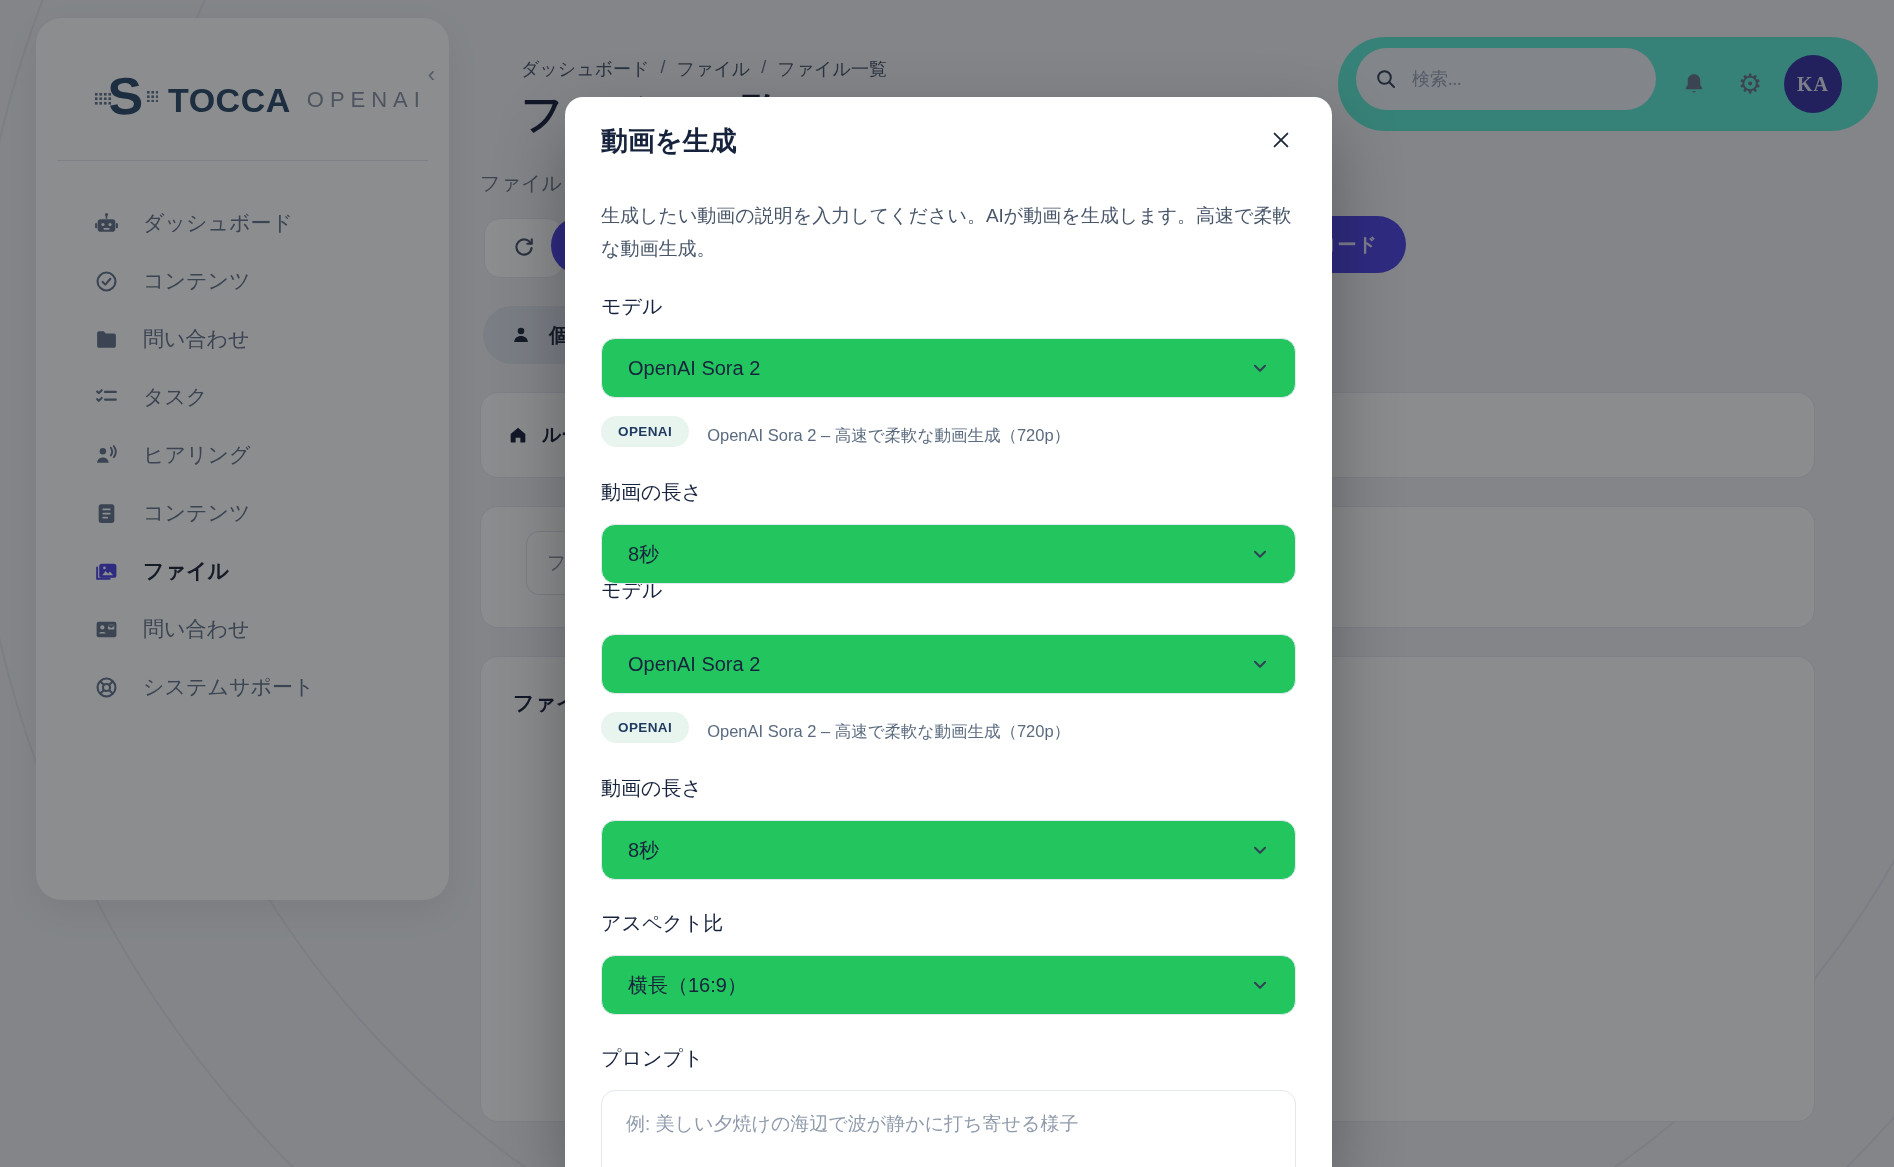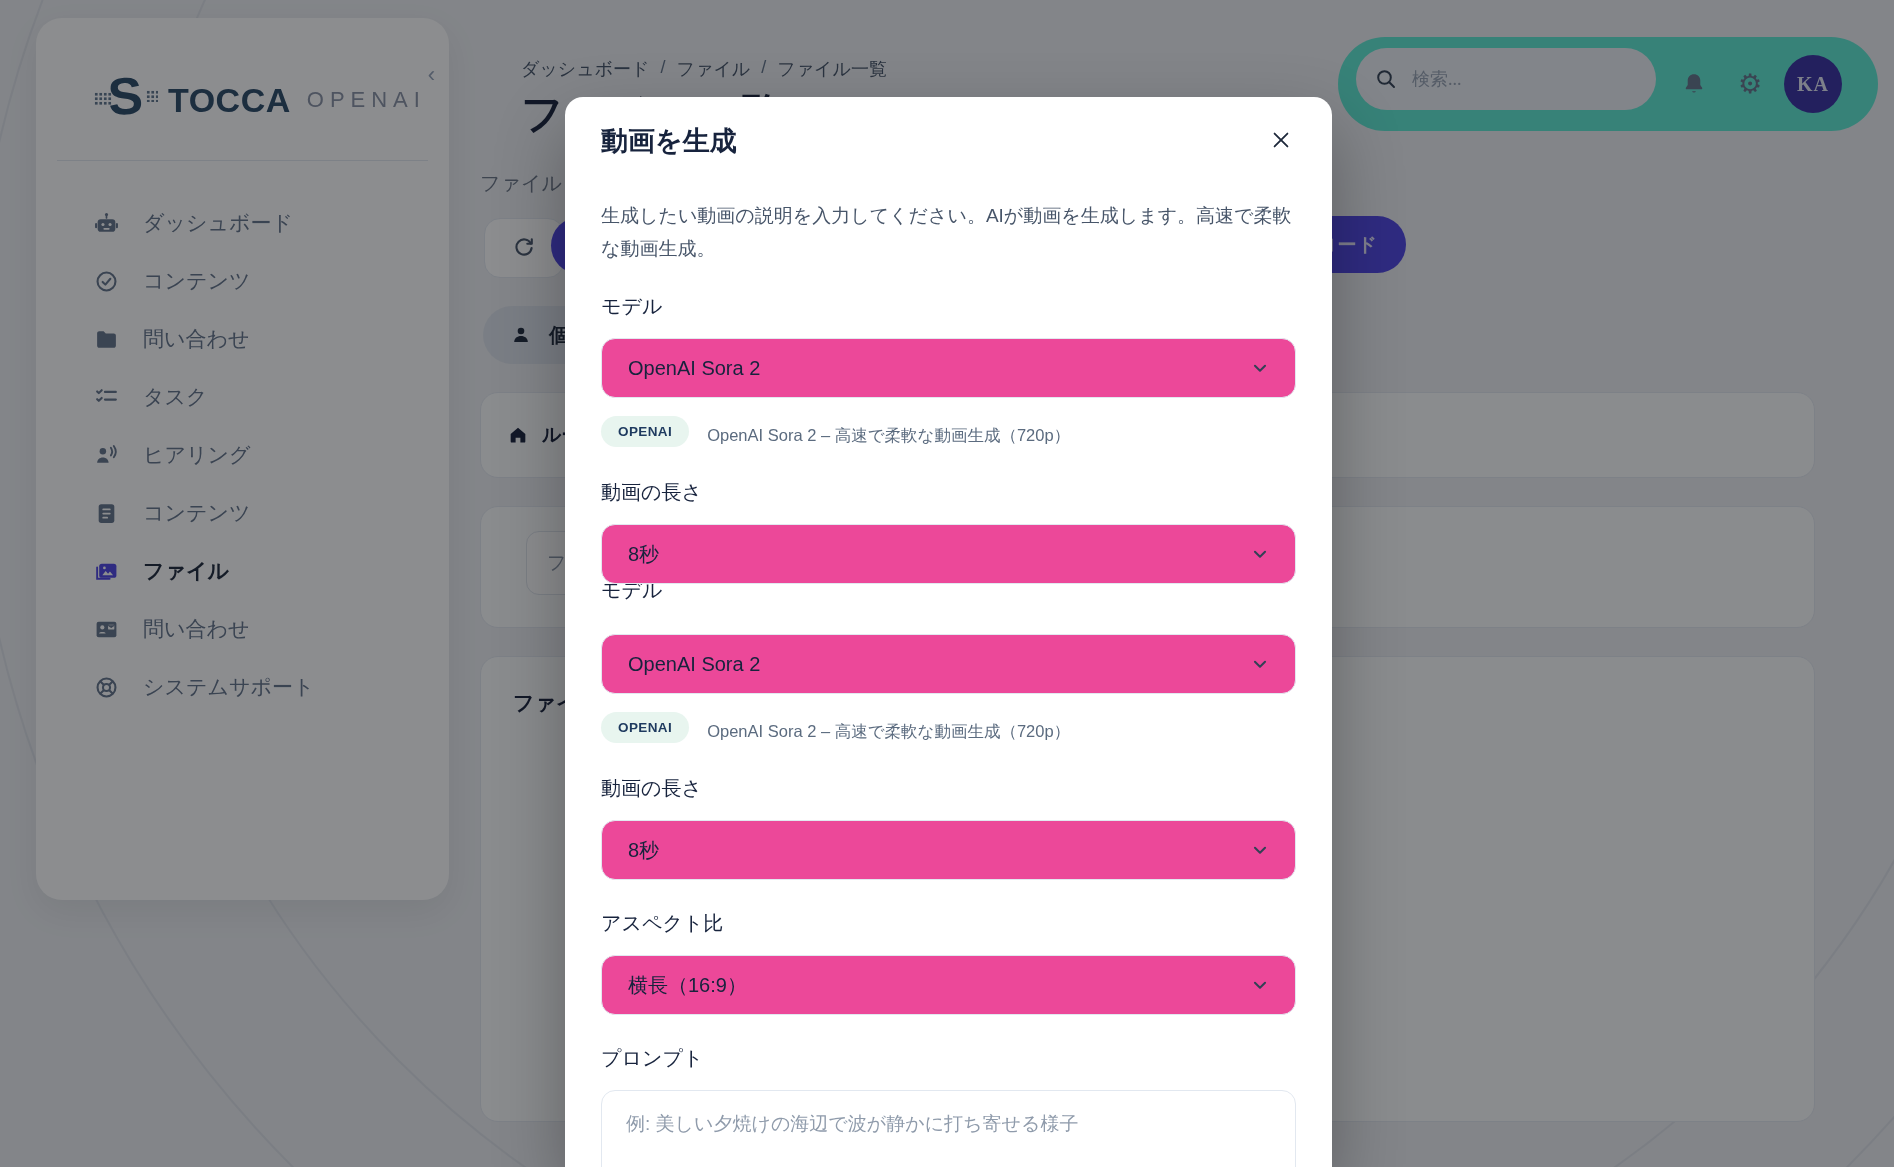--- a/index.html
+++ b/index.html
@@ -64,21 +64,21 @@
 
   
   .overlay { position:absolute; inset:0; background:rgba(13,15,20,.475); z-index:10; }
   .modal { position:absolute; left:565px; top:97px; width:767px; height:1070px; background:#ffffff; border-radius:18px 18px 0 0; z-index:20; box-shadow:0 30px 70px rgba(0,0,0,.3); padding:0 36px; overflow:hidden; }
   .modal-head { display:flex; align-items:center; justify-content:space-between; padding-top:26px; }
   .modal-title { font-size:27px; font-weight:800; color:#17233d; }
   .modal-close { width:30px; height:30px; margin-top:-2px; display:flex; align-items:center; justify-content:center; color:#1e293b; cursor:pointer; }
   .modal-close svg { width:22px; height:22px; }
   .modal-desc { margin-top:40px; font-size:19px; line-height:33px; color:#475569; }
   .f-label { font-size:20px; font-weight:400; color:#17233d; position:relative; z-index:1; }
-  .f-select { position:relative; z-index:2; height:60px; background:#ec4899; border:1.5px solid #e2e8f0; border-radius:14px; display:flex; align-items:center; justify-content:space-between; padding:0 24px 0 26px; cursor:pointer; }
+  .f-select { position:relative; z-index:2; height:60px; background:#22c55e; border:1.5px solid #e2e8f0; border-radius:14px; display:flex; align-items:center; justify-content:space-between; padding:0 24px 0 26px; cursor:pointer; }
   .f-select .val { font-size:20px; color:#17233d; }
   .f-select svg { width:22px; height:22px; color:#334155; }
   .badge-row { display:flex; align-items:center; gap:18px; }
   .badge { background:#e8f5ef; color:#1e3a5f; font-size:13.5px; font-weight:800; letter-spacing:.4px; padding:8px 17px; border-radius:17px; }
   .badge-desc { font-size:16.5px; color:#5b6b7f;margin-top:8px; }
   .f-label.clipped { z-index:0; margin-top:-7px; }
   .prompt-area { margin-top:18px; width:100%; height:150px; border:1.5px solid #e2e8f0; border-radius:14px; padding:20px 24px; font-size:19px; color:#17233d; resize:none; outline:none; font-family:inherit; }
   .prompt-area::placeholder { color:#8f9bab; }
 
   .mt18 { margin-top:18px; } .mt28 { margin-top:28px; }

